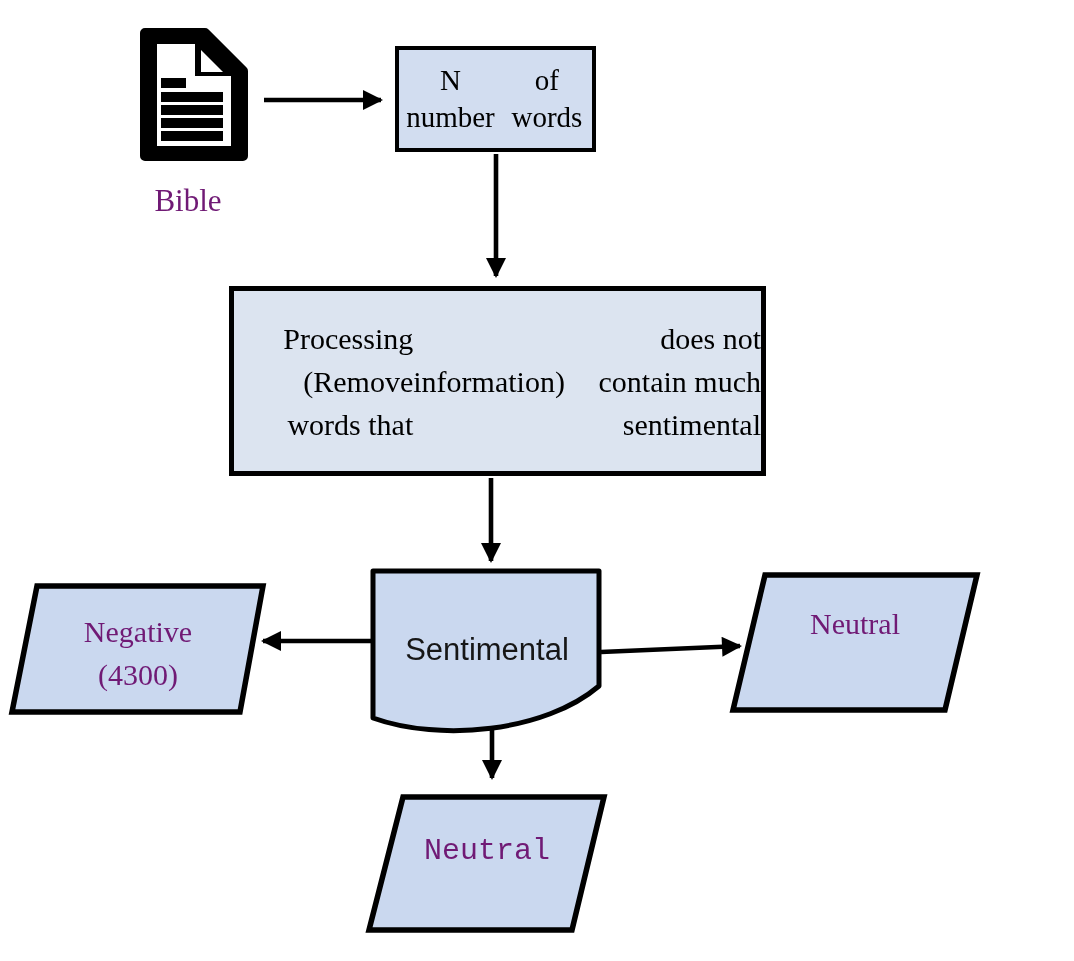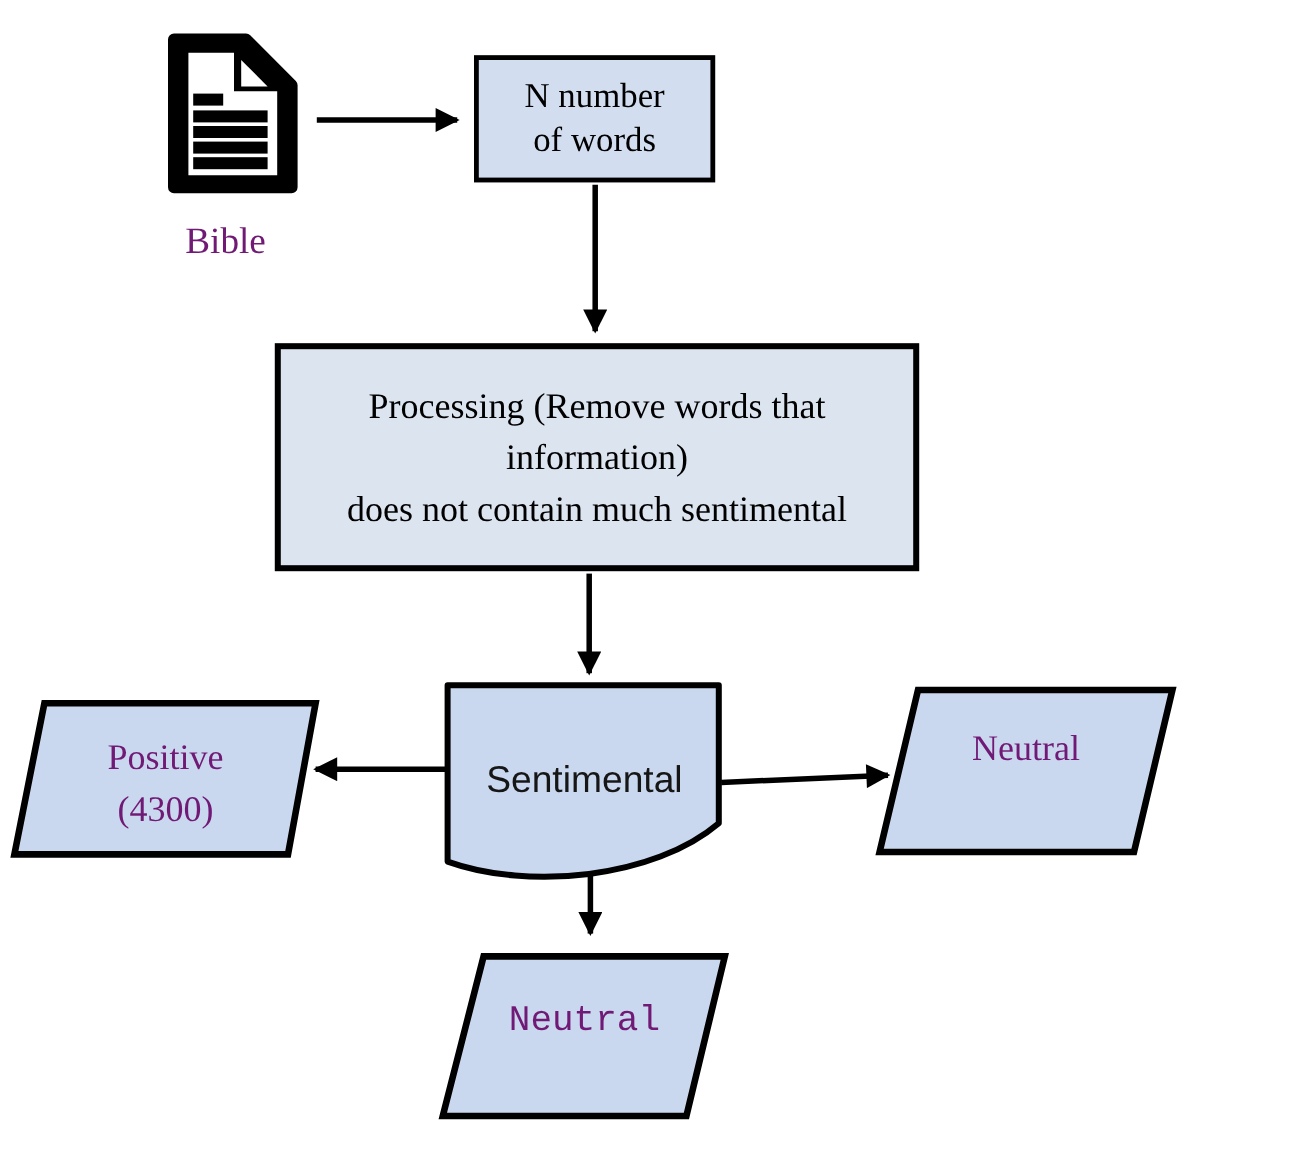--- a/index.html
+++ b/index.html
@@ -16,21 +16,21 @@
     position:absolute;
     text-align:center;
     color:#701a75;
     white-space:nowrap;
   }
   .rect-node{
     position:absolute;
     box-sizing:border-box;
     border:5px solid #000;
     display:flex;
-    flex-direction:column;
+    flex-direction:row;
     align-items:center;
     justify-content:center;
     text-align:center;
   }
   #word-count-box{
     left:395px;top:46px;width:201px;height:106px;
     border-width:4px;
     font-size:29px;line-height:37px;
   }
   #processing-box{
@@ -89,30 +89,30 @@
     </g>
   </svg>
 
   <div id="bible-label" class="node-label">Bible</div>
 
   <div id="word-count-box" class="rect-node" style="background-color: rgb(210, 221, 240);">
     <div>N number</div>
     <div>of words</div>
   </div>
 
-  <div id="processing-box" class="rect-node" style="background-color: rgb(220, 228, 240);">
+  <div id="processing-box" class="rect-node" style="background-color: rgb(220, 228, 240); text-align: right;">
     <div>Processing (Remove words that</div>
     <div>information)</div>
     <div>does not contain much sentimental</div>
   </div>
 
   <div id="sentimental-label" class="node-label">Sentimental</div>
 
   <div id="positive-label" class="node-label">
-    <div>Positive</div>
+    <div>Negative</div>
     <div>(4300)</div>
   </div>
 
   <div id="negative-label" class="node-label">
     <div>Neutral</div>
   </div>
 
   <div id="neutral-label" class="node-label">
     <div>Neutral</div>
   </div>

